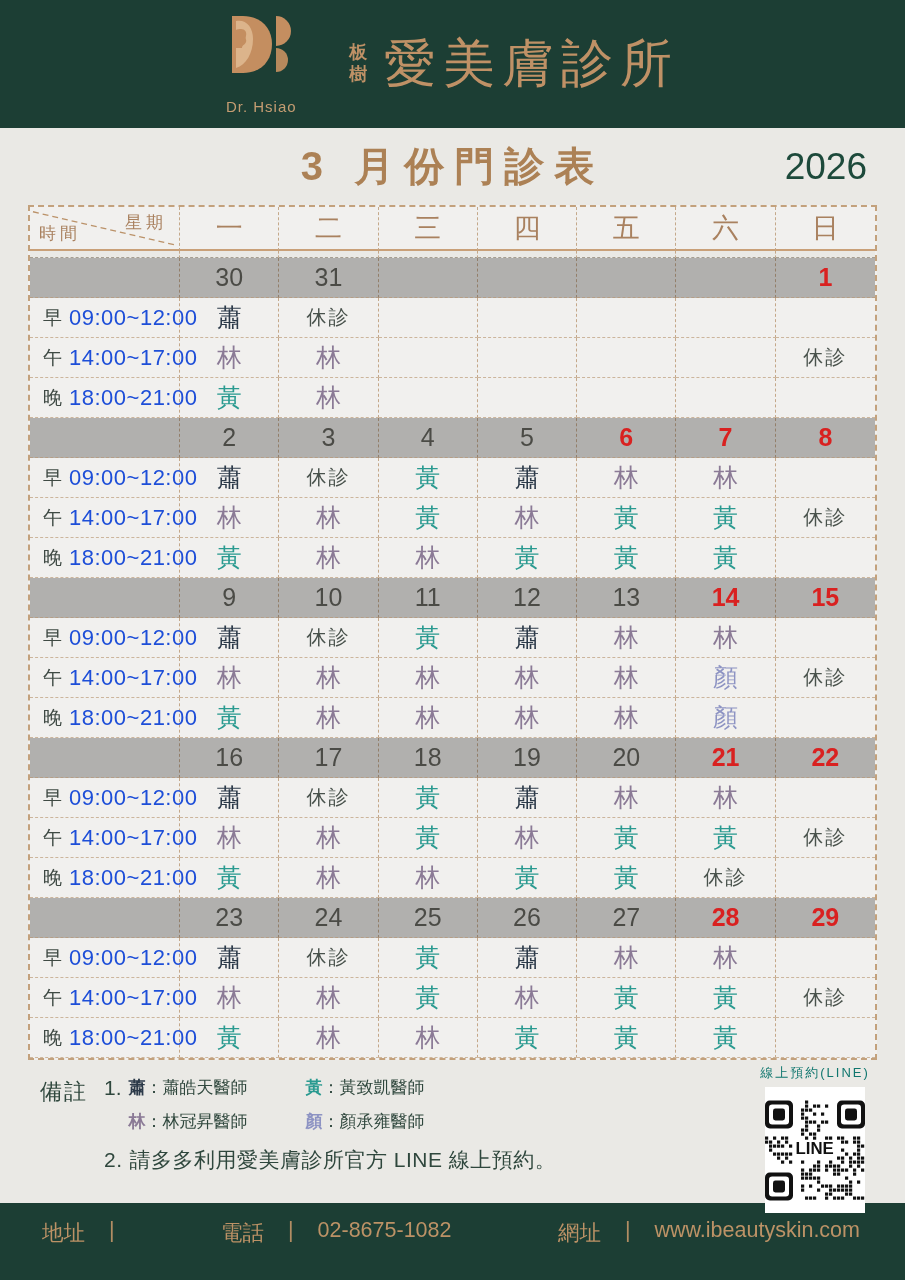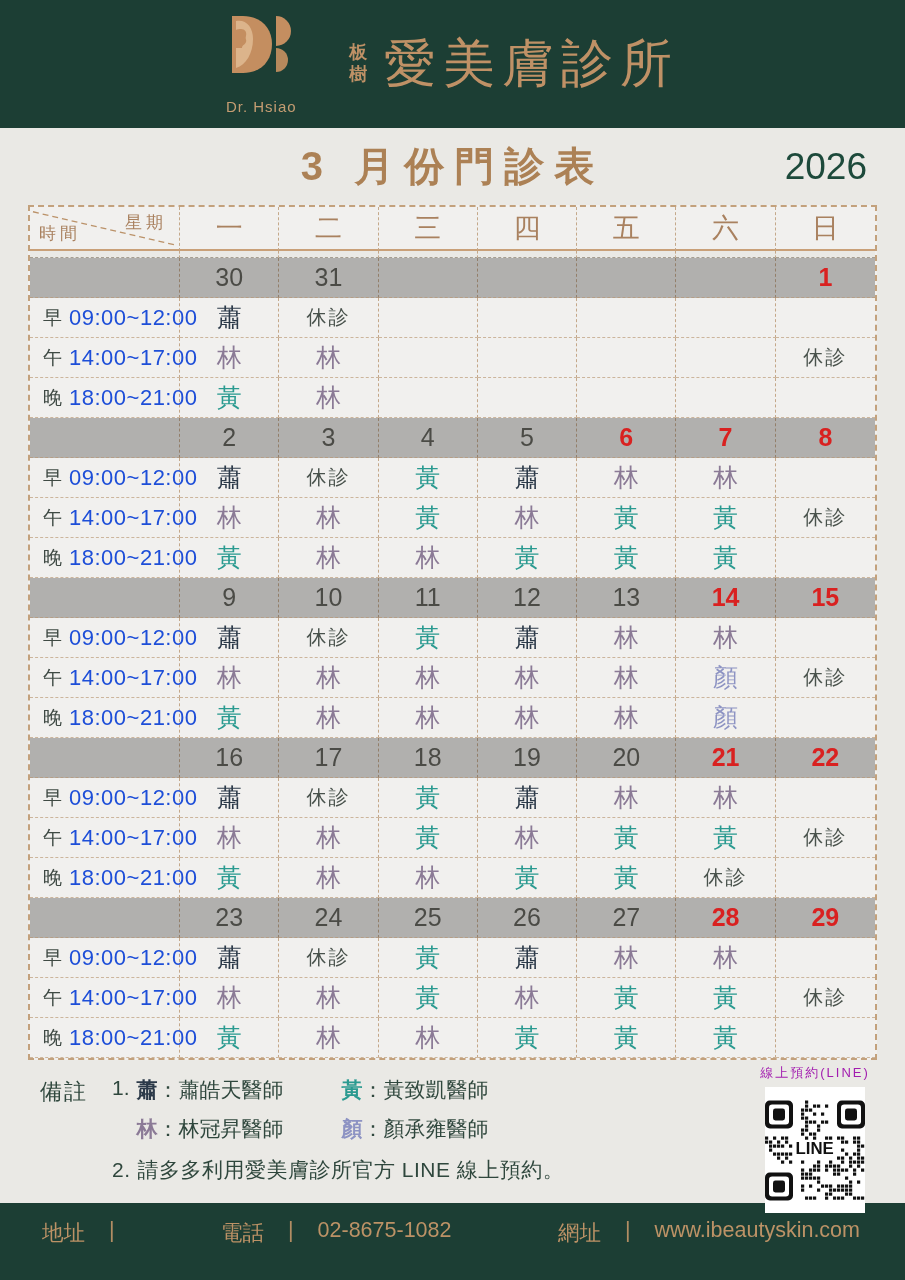--- a/index.html
+++ b/index.html
@@ -45,29 +45,29 @@
   .period{color:#3f4a44;font-size:19px;}
   .trange{color:#1d4ed8;font-size:22px;letter-spacing:.5px;white-space:nowrap;}
   .doc{font-size:25px;font-weight:500;}
   .closedtxt{font-size:20px;letter-spacing:2px;}
   .corner .cn-top{position:absolute;top:4px;right:12px;font-size:17px;color:#a9815f;letter-spacing:4px;}
   .corner .cn-bottom{position:absolute;bottom:4px;left:9px;font-size:17px;color:#a9815f;letter-spacing:4px;}
   .corner svg{position:absolute;inset:0;width:100%;height:100%;}
 
   
   .notes{flex:1;position:relative;padding:16px 28px 0 40px;display:flex;}
-  .notes-label{font-size:22px;color:#2f473d;letter-spacing:2px;margin-right:24px;padding-top:1px;}
+  .notes-label{font-size:22px;color:#2f473d;letter-spacing:2px;margin-right:16px;padding-top:1px;}
   .note1{display:flex;}
   .note-no{font-size:21px;color:#2f473d;margin-right:7px;}
-  .legend{display:grid;grid-template-columns:auto auto;column-gap:58px;row-gap:11px;font-size:21px;color:#2f473d;}
+  .legend{display:grid;grid-template-columns:auto auto;column-gap:58px;row-gap:11px;font-size:17px;color:#2f473d;}
   .legend .entry{white-space:nowrap;}
   .legend .key{font-weight:600;}
   .note2{margin-top:13px;font-size:21px;color:#2f473d;letter-spacing:.5px;}
   .qr-block{position:absolute;right:18px;top:4px;width:144px;text-align:center;}
-  .qr-label{font-size:13px;color:#a21caf;letter-spacing:2px;white-space:nowrap;}
+  .qr-label{font-size:13px;color:#0f766e;letter-spacing:2px;white-space:nowrap;}
   .qr-box{width:100px;height:126px;background:#fff;margin:5px auto 0;display:flex;align-items:center;justify-content:center;}
 
   
   .footer{height:77px;background:#1c3e34;flex:0 0 auto;display:flex;justify-content:space-between;
           padding:15px 45px 0 42px;box-sizing:border-box;color:#bc9266;font-size:21.5px;}
   .f-item{display:flex;gap:24px;white-space:nowrap;align-items:flex-start;}
   .f-div{opacity:.95;}
 </style>
 </head>
 <body>

